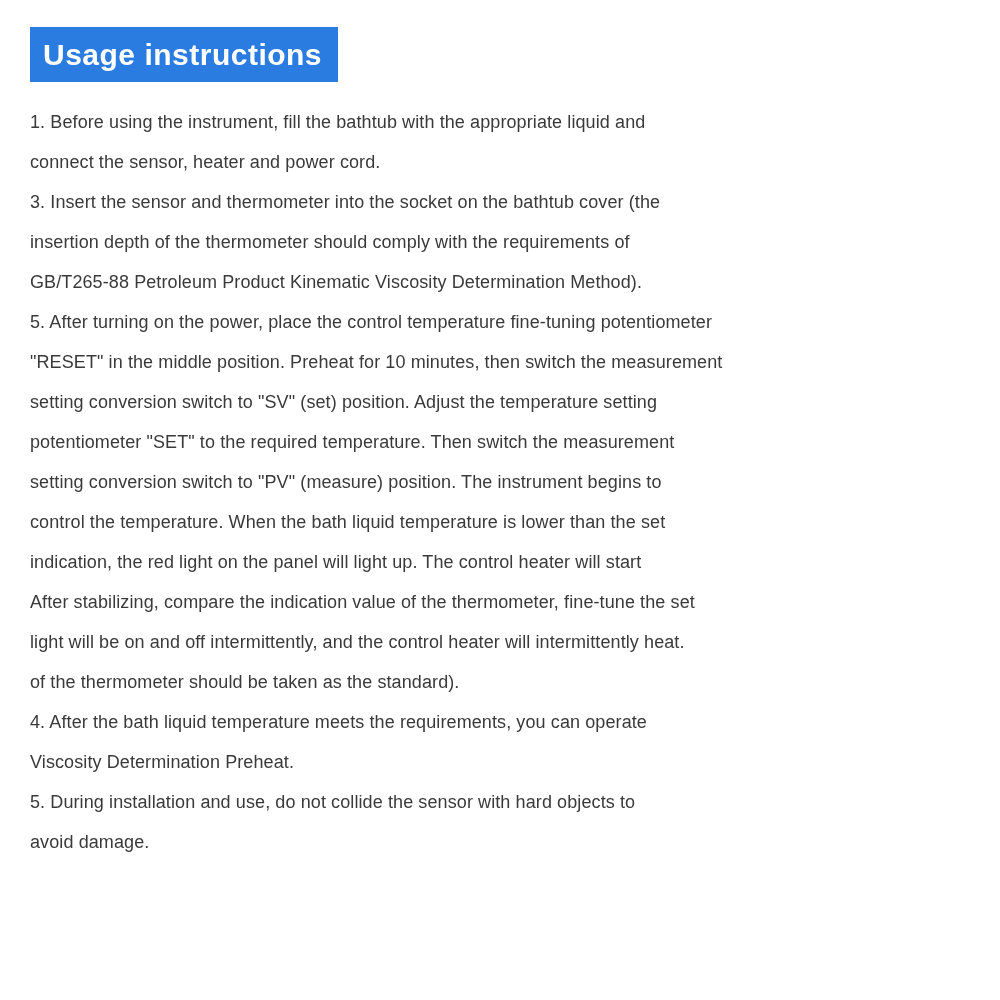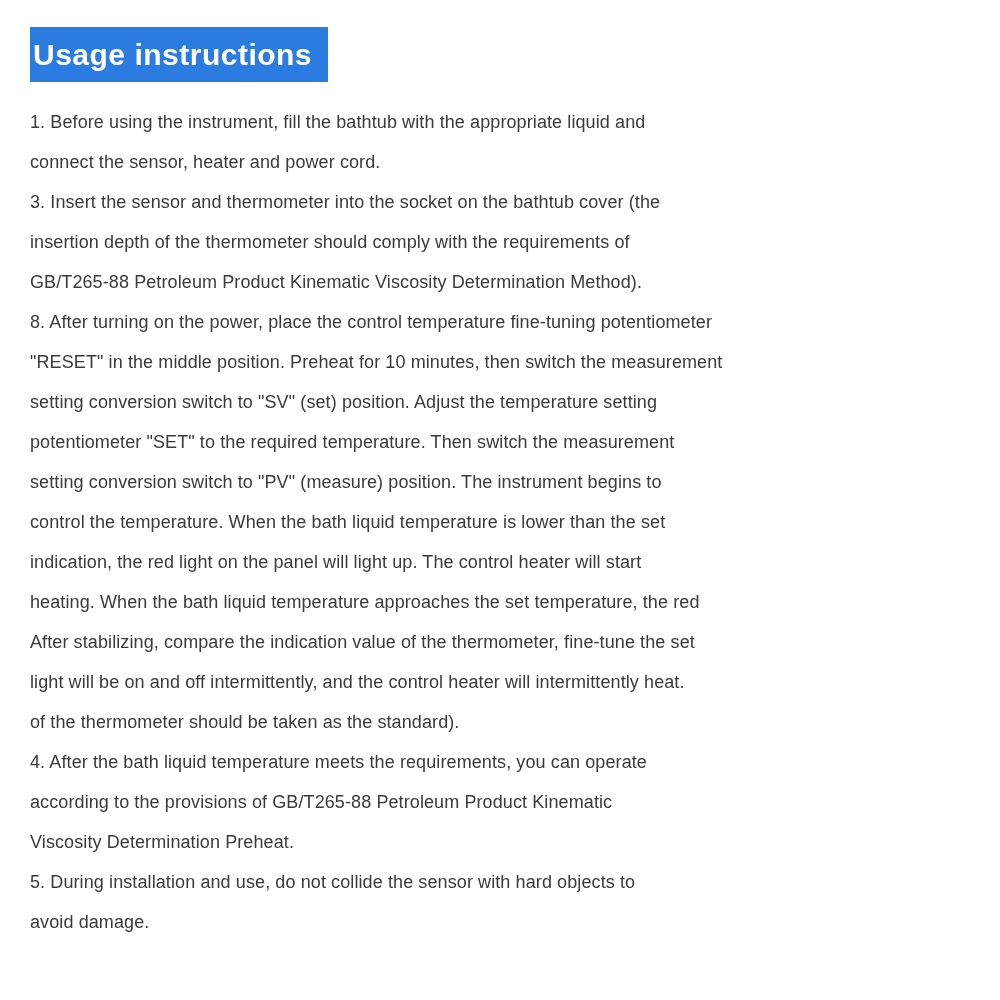--- a/index.html
+++ b/index.html
@@ -19,21 +19,21 @@
   }
   .title-badge {
     display: inline-block;
     margin: 27px 0 0 30px;
     background: #2b7ce0;
     color: #ffffff;
     font-size: 30px;
     font-weight: bold;
     line-height: 55px;
     height: 55px;
-    padding: 0 16px 0 3px;
+    padding: 0 16px 0 13px;
     letter-spacing: 0.5px;
     white-space: nowrap;
   }
   .instructions {
     margin: 20px 0 0 30px;
     color: #3a3a3a;
     font-size: 18px;
   }
   .line {
     line-height: 40px;
@@ -58,36 +58,34 @@
       <div class="line">connect the sensor, heater and power cord.</div>
     </div>
 
     <div>
       <div class="line">3. Insert the sensor and thermometer into the socket on the bathtub cover (the</div>
       <div class="line">insertion depth of the thermometer should comply with the requirements of</div>
       <div class="line">GB/T265-88 Petroleum Product Kinematic Viscosity Determination Method).</div>
     </div>
 
     <div>
-      <div class="line">8. After turning on the power, place the control temperature fine-tuning potentiometer</div>
+      <div class="line">5. After turning on the power, place the control temperature fine-tuning potentiometer</div>
       <div class="line">"RESET" in the middle position. Preheat for 10 minutes, then switch the measurement</div>
       <div class="line">setting conversion switch to "SV" (set) position. Adjust the temperature setting</div>
       <div class="line">potentiometer "SET" to the required temperature. Then switch the measurement</div>
       <div class="line">setting conversion switch to "PV" (measure) position. The instrument begins to</div>
       <div class="line">control the temperature. When the bath liquid temperature is lower than the set</div>
       <div class="line">indication, the red light on the panel will light up. The control heater will start</div>
-      <div class="line">heating. When the bath liquid temperature approaches the set temperature, the red</div>
       <div class="line">After stabilizing, compare the indication value of the thermometer, fine-tune the set</div>
       <div class="line">light will be on and off intermittently, and the control heater will intermittently heat.</div>
       <div class="line">of the thermometer should be taken as the standard).</div>
     </div>
 
     <div>
       <div class="line">4. After the bath liquid temperature meets the requirements, you can operate</div>
-      <div class="line">according to the provisions of GB/T265-88 Petroleum Product Kinematic</div>
       <div class="line">Viscosity Determination Preheat.</div>
     </div>
 
     <div>
       <div class="line">5. During installation and use, do not collide the sensor with hard objects to</div>
       <div class="line">avoid damage.</div>
     </div>
 
   </div>
 </div>

